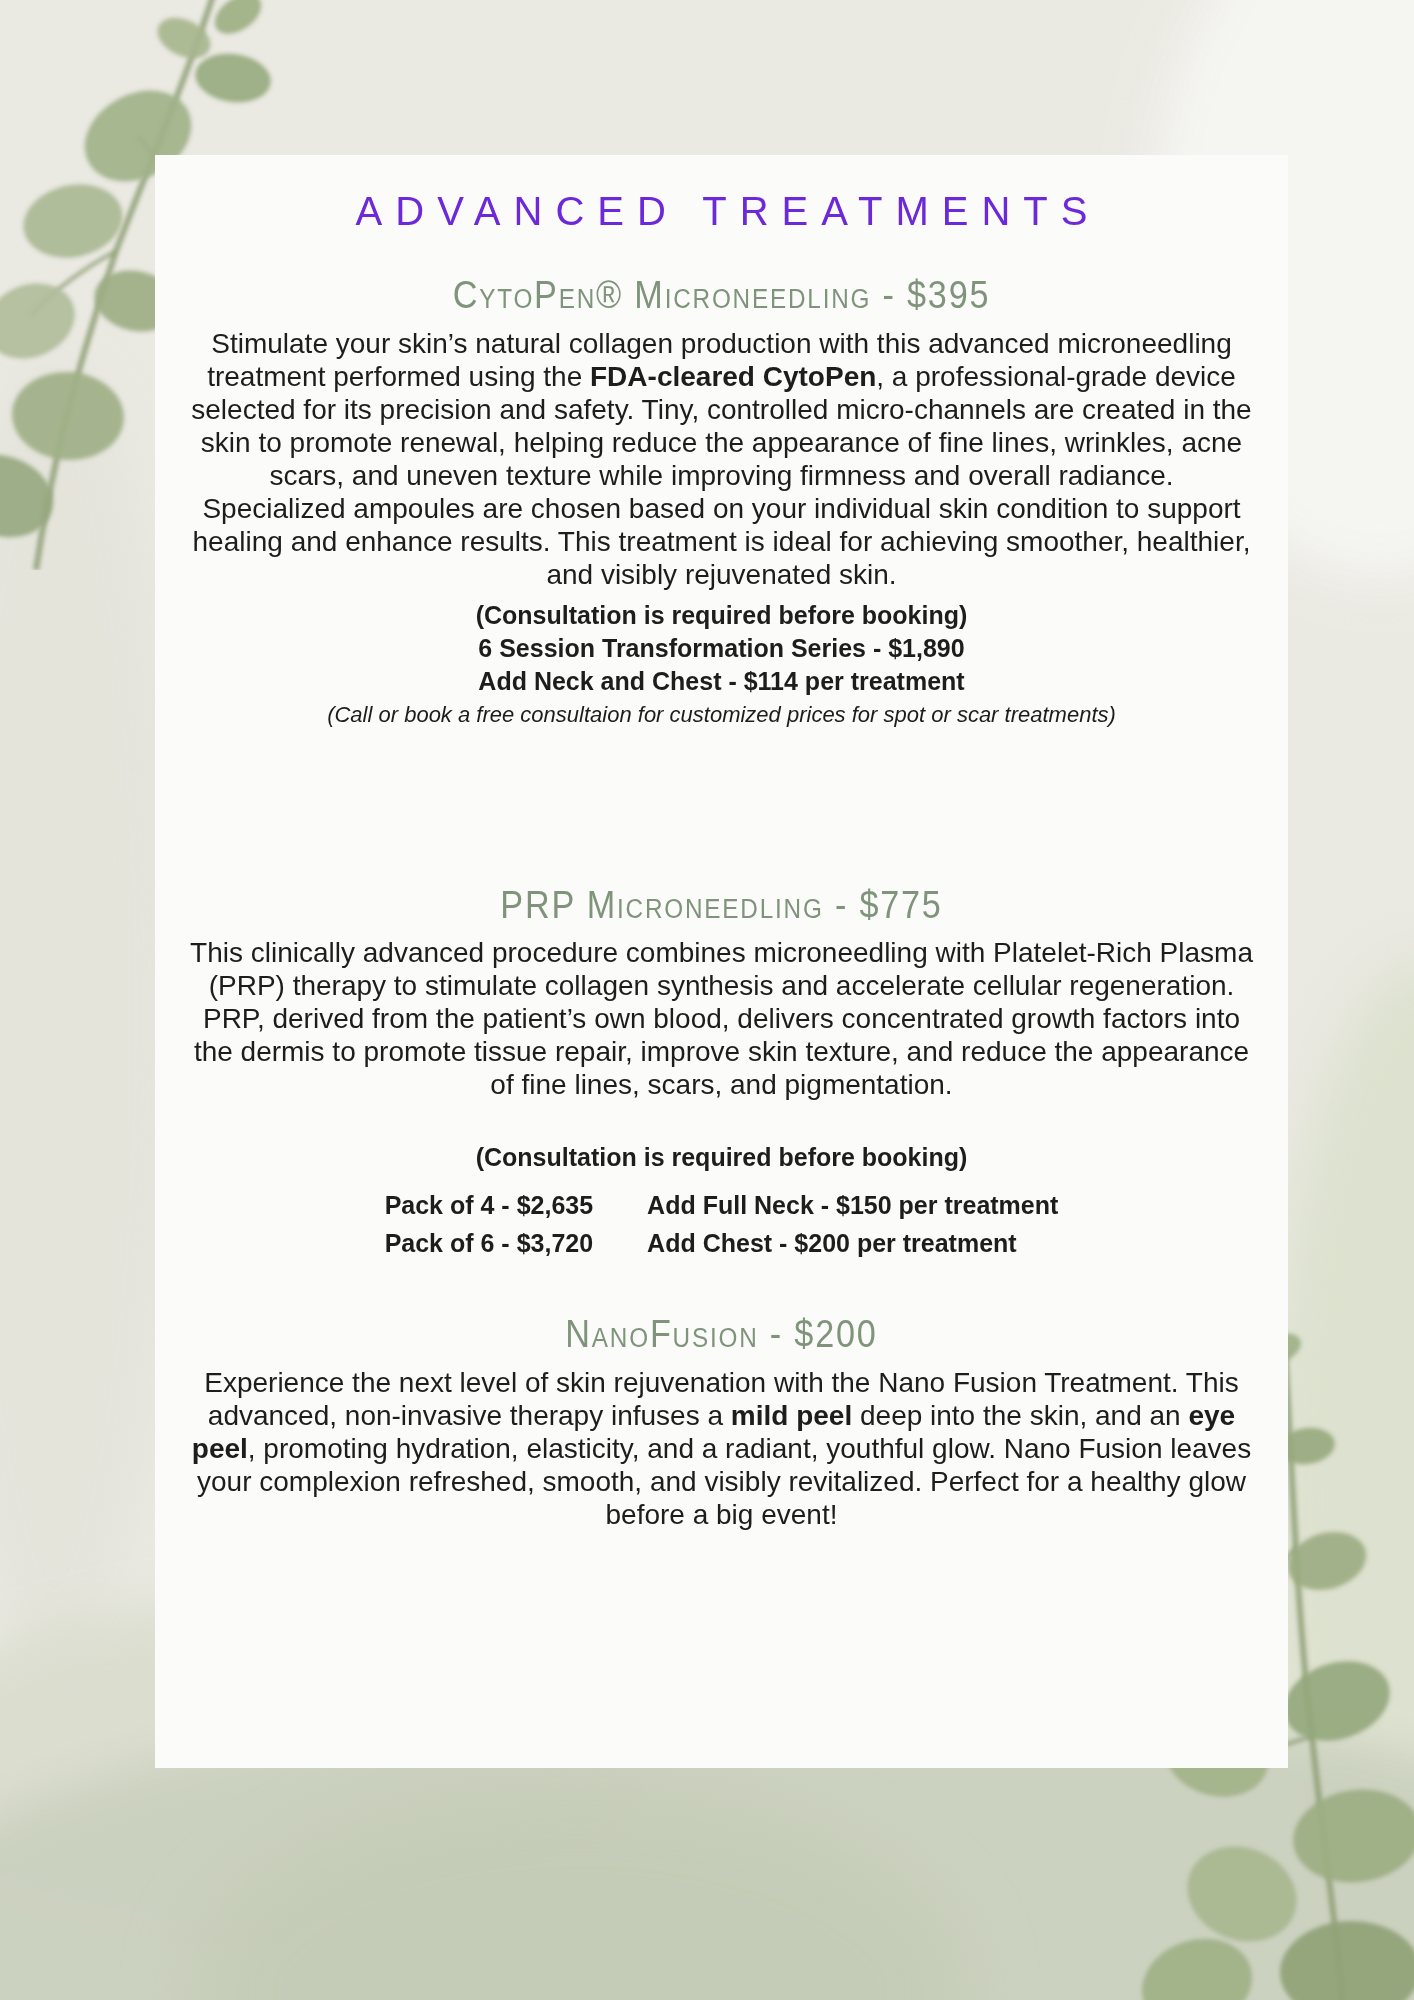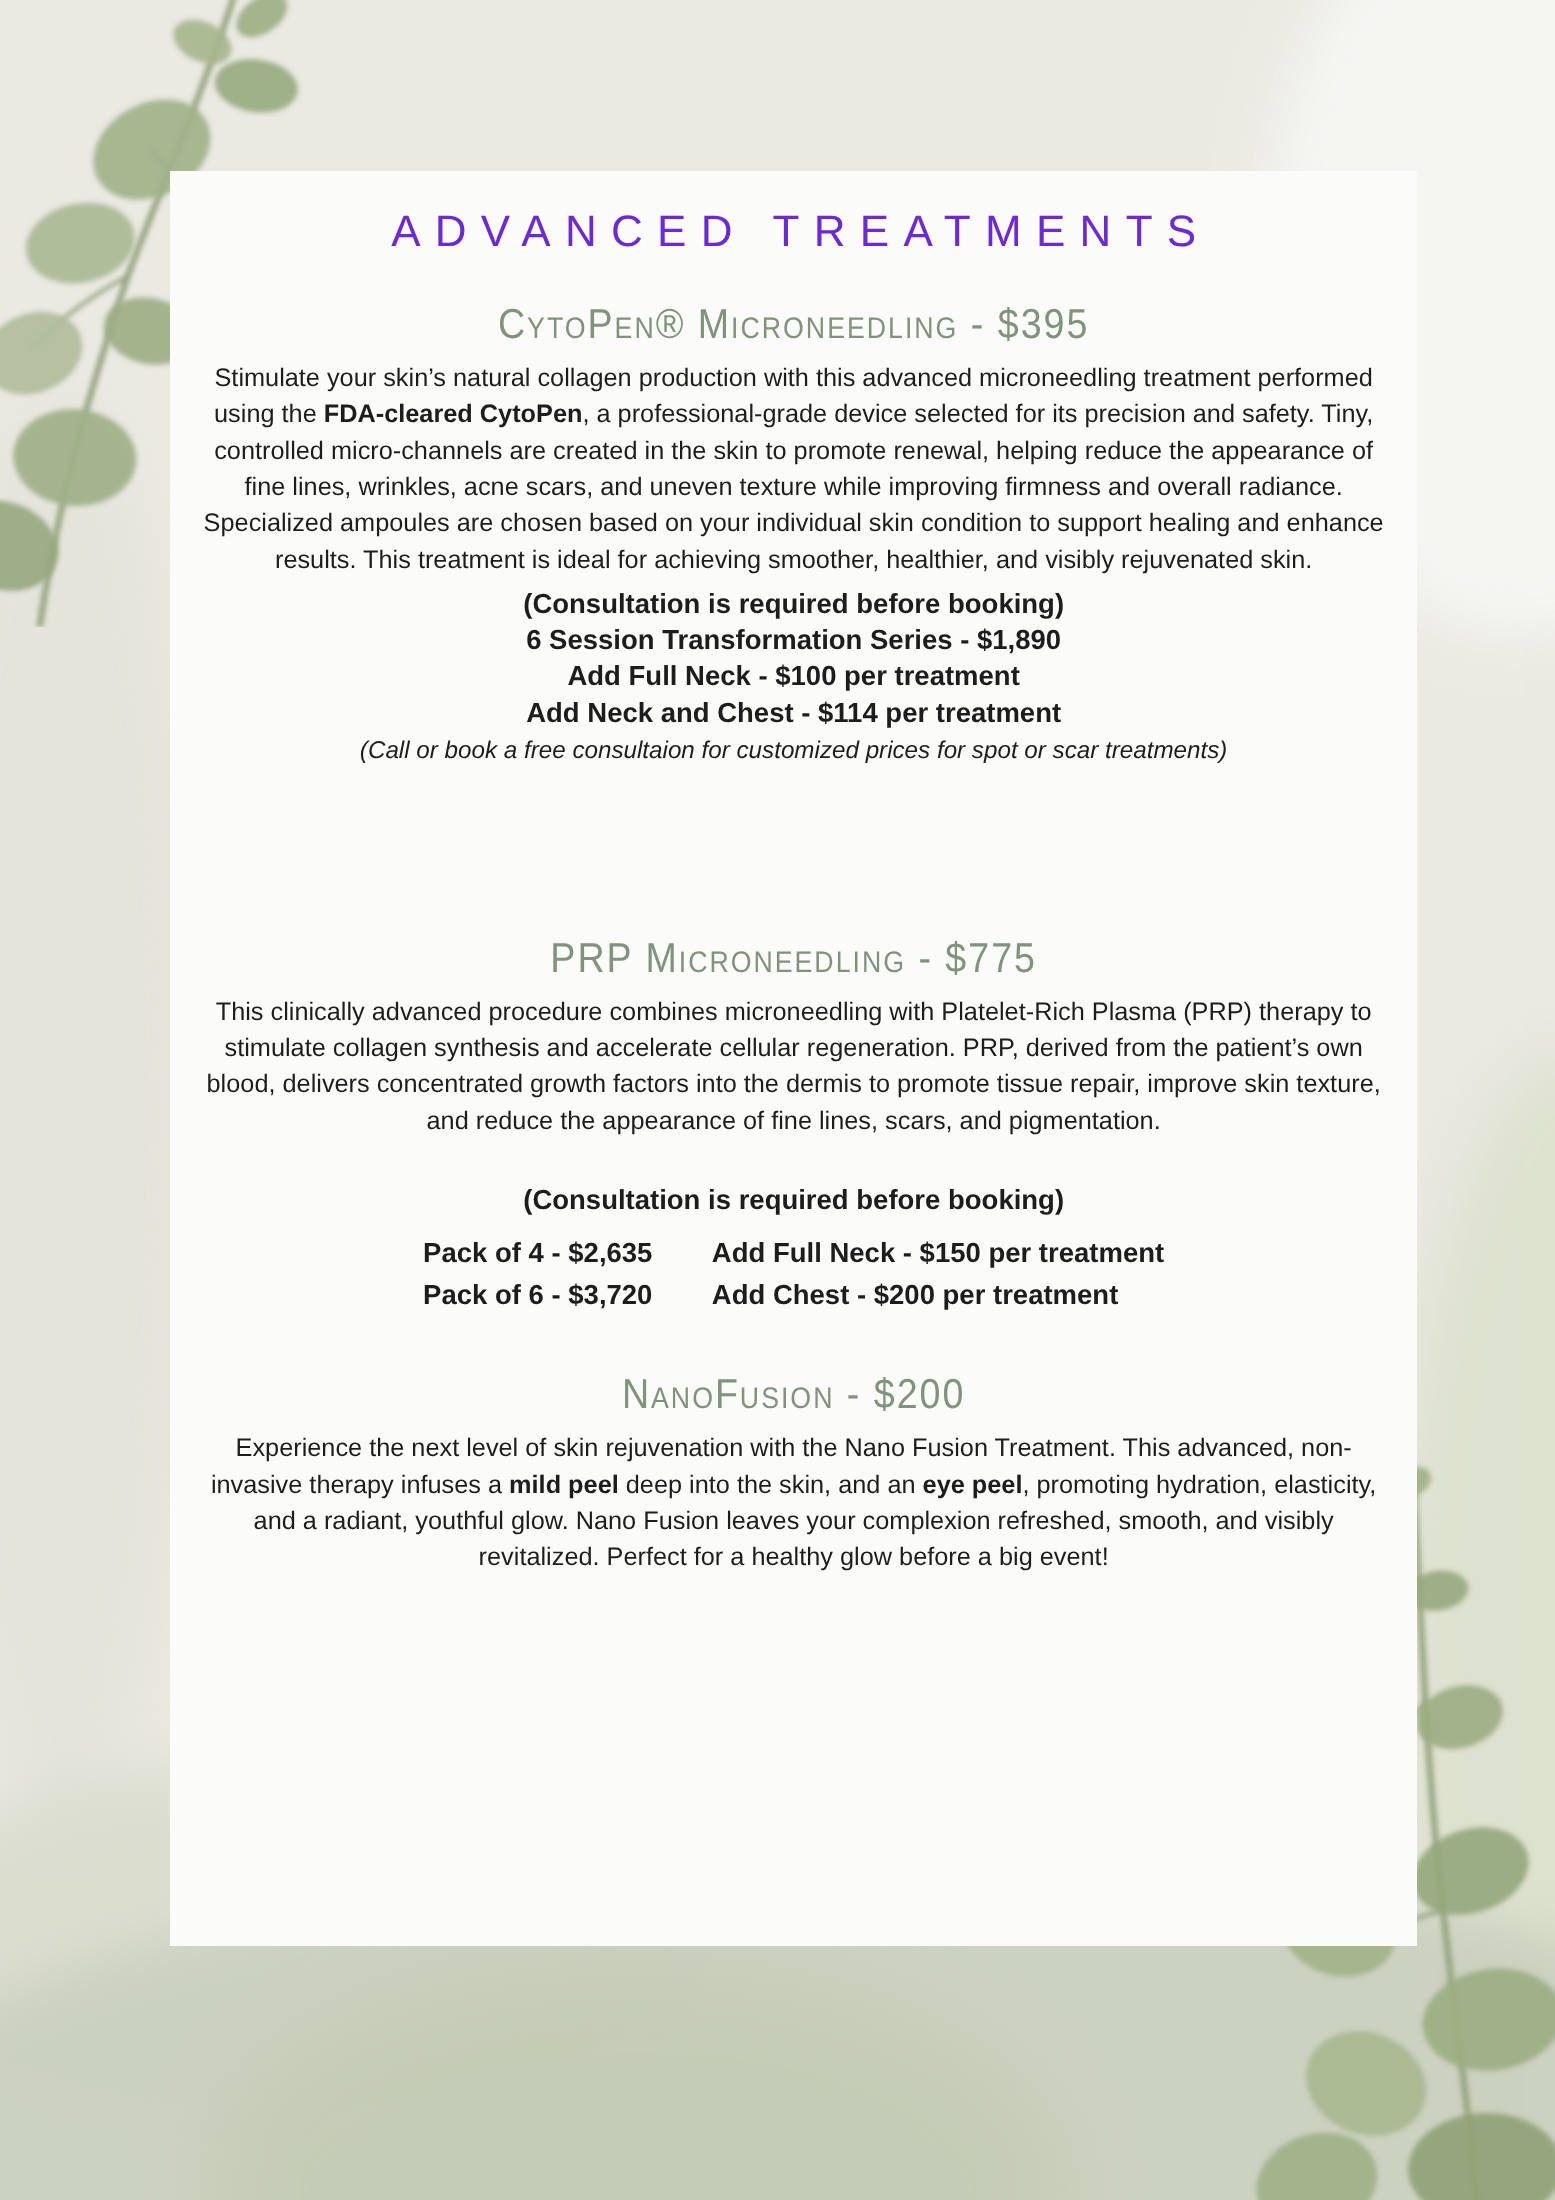--- a/index.html
+++ b/index.html
@@ -51,21 +51,21 @@
     color:#7f947b;
     transform:scaleX(0.9);
     transform-origin:center;
   }
   .section-prp h2.section-heading{margin-top:152px;}
   .section-nanofusion h2.section-heading{margin-top:50px;}
   p{margin:0;}
   .body-par{
     margin:8px auto 0;
     max-width:1110px;
-    font-size:23px;line-height:33px;
+    font-size:28px;line-height:33px;
   }
   .body-par.cont{margin-top:0;}
   .bold-line{
     font-weight:700;
     font-size:25px;line-height:33px;
   }
   .consult-note{margin-top:8px;}
   .section-prp .consult-note{margin-top:40px;}
   .italic-note{
     font-style:italic;
@@ -145,21 +145,20 @@
   <main class="card">
 
     <h1 class="page-title">ADVANCED TREATMENTS</h1>
 
     <section class="section-cytopen">
       <h2 class="section-heading">CytoPen® Microneedling - $395</h2>
       <p class="body-par"><span>Stimulate your skin’s natural collagen production with this advanced microneedling treatment performed using the </span><span style="font-weight: 700;">FDA-cleared CytoPen</span><span>, a professional-grade device selected for its precision and safety. Tiny, controlled micro-channels are created in the skin to promote renewal, helping reduce the appearance of fine lines, wrinkles, acne scars, and uneven texture while improving firmness and overall radiance.</span></p>
       <p class="body-par cont">Specialized ampoules are chosen based on your individual skin condition to support healing and enhance results. This treatment is ideal for achieving smoother, healthier, and visibly rejuvenated skin.</p>
       <p class="bold-line consult-note">(Consultation is required before booking)</p>
       <p class="bold-line">6 Session Transformation Series - $1,890</p>
-      <p class="bold-line">Add Full Neck - $100 per treatment</p>
       <p class="bold-line">Add Neck and Chest - $114 per treatment</p>
       <p class="italic-note">(Call or book a free consultaion for customized prices for spot or scar treatments)</p>
     </section>
 
     <section class="section-prp">
       <h2 class="section-heading">PRP Microneedling - $775</h2>
       <p class="body-par">This clinically advanced procedure combines microneedling with Platelet-Rich Plasma (PRP) therapy to stimulate collagen synthesis and accelerate cellular regeneration. PRP, derived from the patient’s own blood, delivers concentrated growth factors into the dermis to promote tissue repair, improve skin texture, and reduce the appearance of fine lines, scars, and pigmentation.</p>
       <p class="bold-line consult-note">(Consultation is required before booking)</p>
       <div class="price-cols">
         <div class="price-col">

